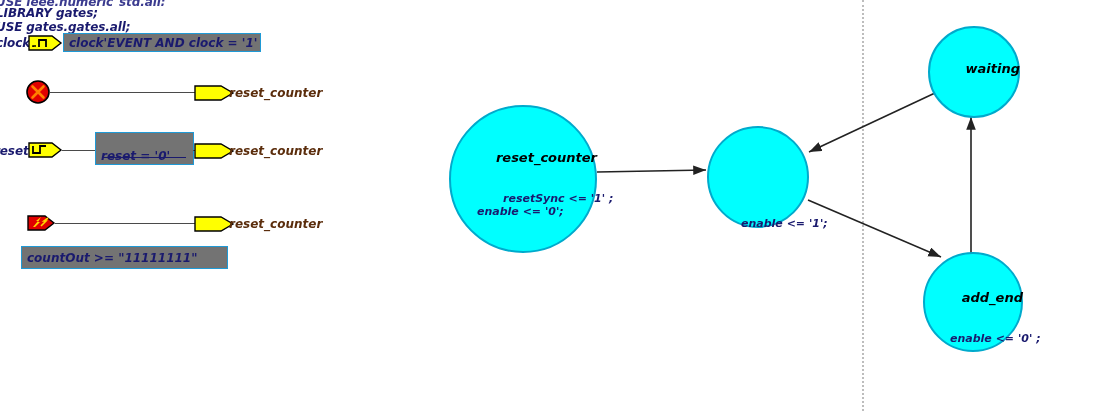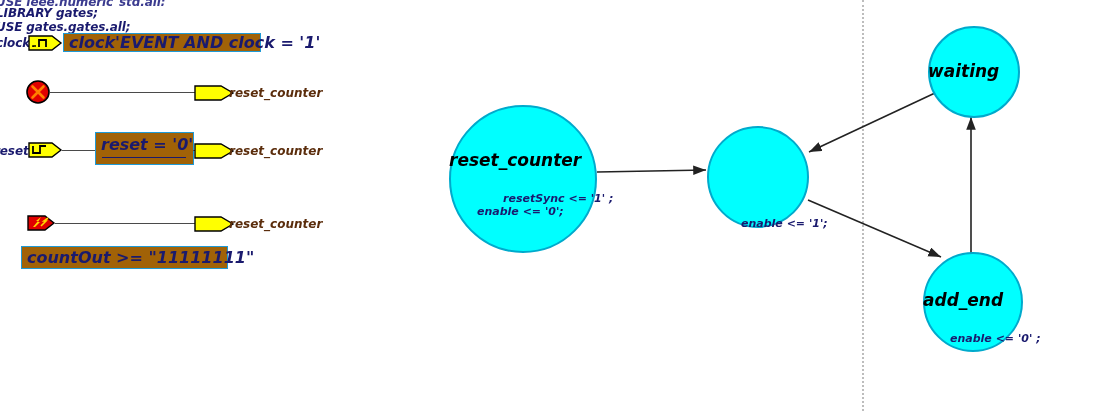--- a/index.html
+++ b/index.html
@@ -31,24 +31,24 @@
   }
   .code-line.clipped-top {
     color: #3b3b8f;
     overflow: hidden;
   }
 
   
   .cond-box {
     position: absolute;
     border: 1px solid #1f9ad6;
-    background: #a16207;
+    background: #737373;
     box-sizing: border-box;
     font-family: "DejaVu Sans", sans-serif;
-    font-size: 16px;
+    font-size: 12px;
     font-weight: bold;
     color: #1a1a6e;
     white-space: nowrap;
     display: flex;
     align-items: center;
     padding-left: 5px;
   }
   .cond-underline {
     position: absolute;
     border-bottom: 1px solid #1a1a6e;
@@ -85,25 +85,25 @@
   .state {
     position: absolute;
     border-radius: 50%;
     background: #00ffff;
     border: 2px solid #00aacc;
     box-sizing: border-box;
   }
   .state-name {
     position: absolute;
     font-family: "DejaVu Sans", sans-serif;
-    font-size: 17px;
+    font-size: 13px;
     font-weight: bold;
     color: #000000;
     white-space: nowrap;
-    text-align: left;
+    text-align: right;
   }
   .state-action {
     position: absolute;
     font-family: "DejaVu Sans", sans-serif;
     font-size: 11px;
     font-weight: bold;
     color: #1a1a6e;
     white-space: nowrap;
   }
   .edge-svg {
@@ -153,21 +153,21 @@
 
   <div class="code-line" style="left:-6px; top:144px;">reset</div>
 
   <svg class="icon-box" style="left:28px; top:141px;" width="36" height="18" viewBox="0 0 36 18">
     <path d="M1 2 H24 L33 9 L24 16 H1 Z" fill="#ffff00" stroke="#000000" stroke-width="1.4"></path>
     <path d="M5 5 L5 12 L12 12 L12 5 L18 5" stroke="#000000" stroke-width="1.8" fill="none"></path>
   </svg>
 
   <div class="wire" style="left:62px; top:150px; width:34px;"></div>
 
-  <div class="cond-box" style="left:95px; top:132px; width:99px; height:33px; align-items:flex-start; padding-top:2px;">
+  <div class="cond-box" style="left:95px; top:132px; width:99px; height:33px; align-items:flex-start; padding-top:16px;">
     <span>reset = '0'</span>
   </div>
   <div class="cond-underline" style="left:102px; top:157px; width:84px;"></div>
 
   <div class="wire" style="left:193px; top:150px; width:14px;"></div>
 
   <svg class="icon-box" style="left:194px; top:141px;" width="42" height="20" viewBox="0 0 42 20">
     <path d="M1 3 H27 L39 10 L27 17 H1 Z" fill="#ffff00" stroke="#000000" stroke-width="1.4"></path>
   </svg>
 

